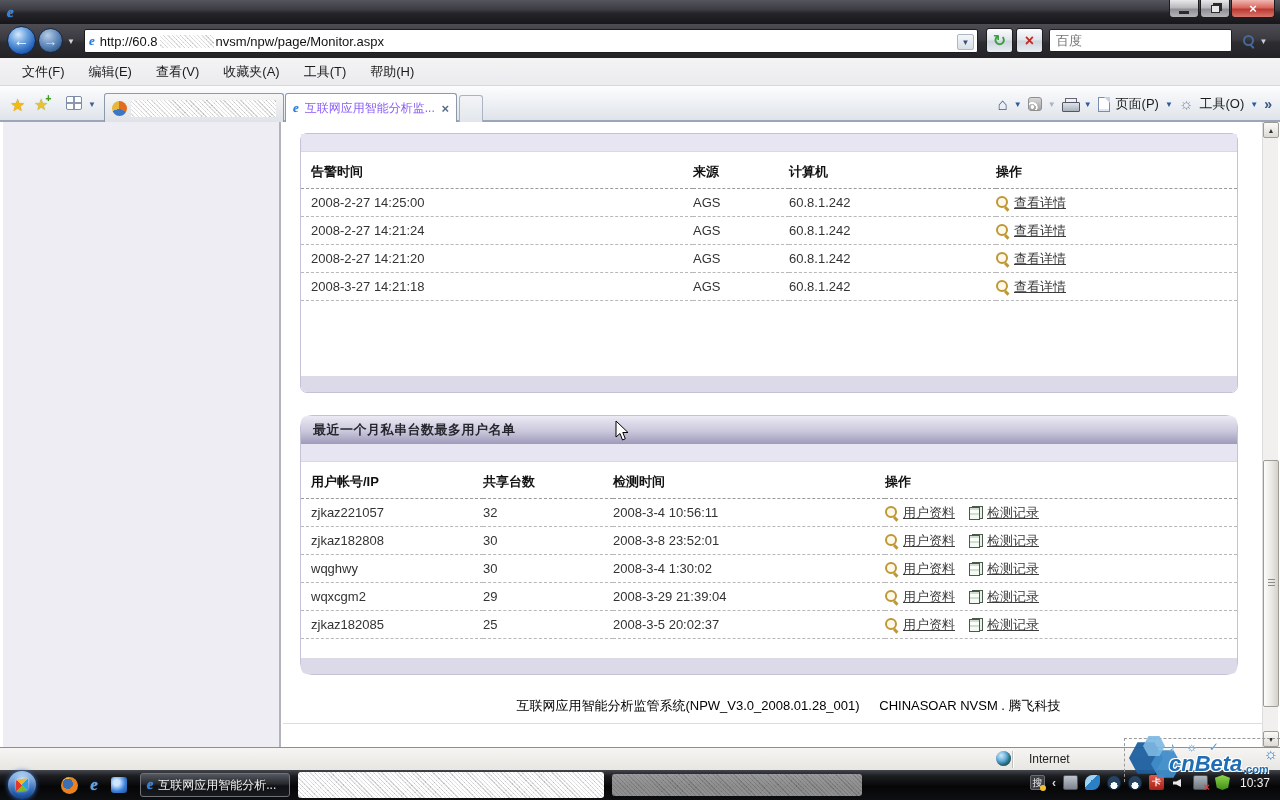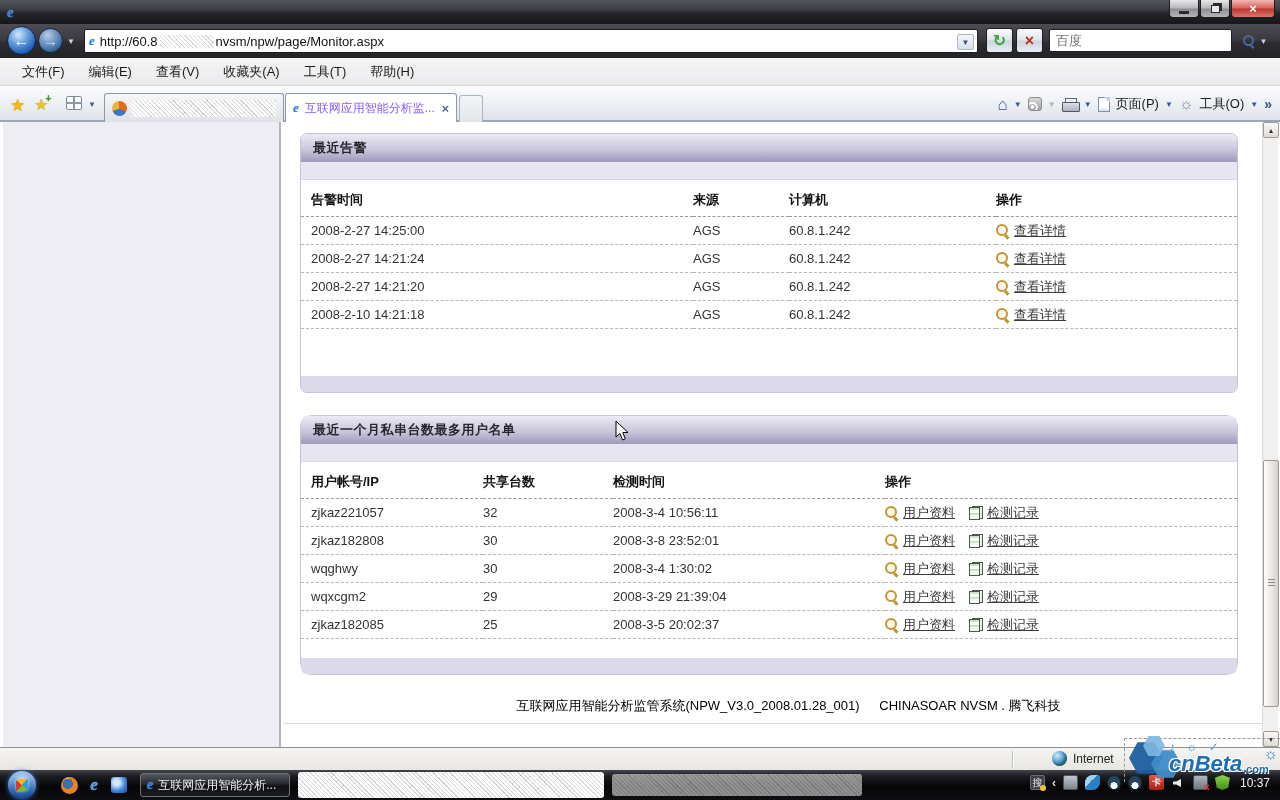--- a/index.html
+++ b/index.html
@@ -136,21 +136,21 @@
   .sb-up { top:0; } .sb-down { bottom:0; }
   .sb-thumb { position:absolute; left:0; top:338px; width:16px; height:247px; border:1px solid #9f9c96; border-radius:2px;
     background:linear-gradient(90deg,#fdfdfc,#e8e6e1 60%,#d4d1ca); }
   .sb-thumb::after { content:""; position:absolute; left:4px; top:118px; width:7px; height:8px;
     background:repeating-linear-gradient(#8f8c86 0 1px, transparent 1px 3px); }
 
   
   .statusbar { position:absolute; left:0; top:747px; width:1280px; height:23px;
     background:linear-gradient(#f6f5f3,#e8e6e2); border-top:1px solid #8e8e8e; }
   .status-sep { position:absolute; top:3px; width:1px; height:17px; background:#c2c0bc; box-shadow:1px 0 0 #fff; }
-  .status-zone { position:absolute; left:1052px; top:3px; display:flex; align-items:center; gap:6px; font-size:12px; color:#222; }
+  .status-zone { position:absolute; left:996px; top:3px; display:flex; align-items:center; gap:18px; font-size:12px; color:#222; }
   .globe-ico { width:15px; height:15px; border-radius:50%;
     background:radial-gradient(circle at 35% 30%,#cfe9f7 0%,#6fb3e0 35%,#2e78b8 70%,#1c5a3a 100%);
     box-shadow:inset -2px -2px 3px rgba(20,80,40,.6); }
 
   
   .taskbar { position:absolute; left:0; top:770px; width:1280px; height:30px;
     background:linear-gradient(180deg,#43464c 0%,#1c1d21 20%,#060607 55%,#0e0f12 100%); }
   .start-orb { position:absolute; left:8px; top:1px; width:28px; height:28px; border-radius:50%;
     background:radial-gradient(circle at 50% 32%,#b7d9f8 0%,#4f8bd6 35%,#1b4f9e 70%,#0a2a5e 100%);
     box-shadow:0 0 5px #2f6cc0, inset 0 6px 6px rgba(255,255,255,.45); display:flex; align-items:center; justify-content:center; }
@@ -294,21 +294,20 @@
   </div>
 
   <div class="win-border-l"></div>
   <div class="win-border-r"></div>
   <div class="content">
     <div class="sidebar"></div>
     <div class="vline"></div>
     <div class="page">
 
       <div class="panel panel-alerts">
-        <div class="panel-header">最近告警</div>
         <div class="panel-substrip"></div>
         <table>
           <colgroup>
               <col style="width:392px">
               <col style="width:96px">
               <col style="width:207px">
               <col>
             </colgroup>
           <thead>
             <tr>
@@ -331,21 +330,21 @@
               <td>60.8.1.242</td>
               <td><span class="mag-gold"></span><a class="tlink">查看详情</a></td>
             </tr>
             <tr>
               <td class="c1">2008-2-27 14:21:20</td>
               <td>AGS</td>
               <td>60.8.1.242</td>
               <td><span class="mag-gold"></span><a class="tlink">查看详情</a></td>
             </tr>
             <tr>
-              <td class="c1">2008-2-10 14:21:18</td>
+              <td class="c1">2008-3-27 14:21:18</td>
               <td>AGS</td>
               <td>60.8.1.242</td>
               <td><span class="mag-gold"></span><a class="tlink">查看详情</a></td>
             </tr>
           </tbody>
         </table>
         <div class="panel-bottom"></div>
       </div>
 
       <div class="panel panel-users">

